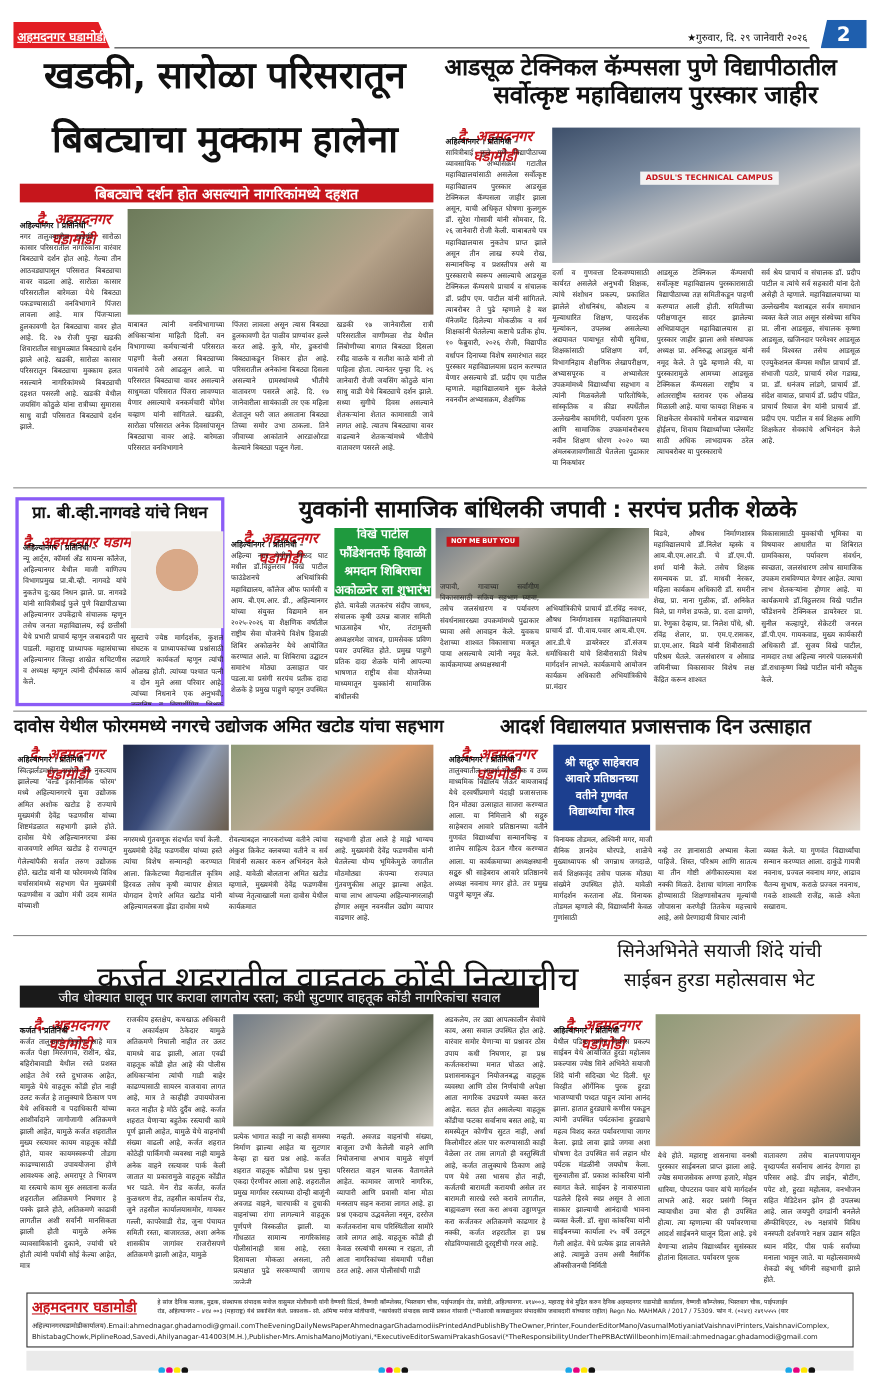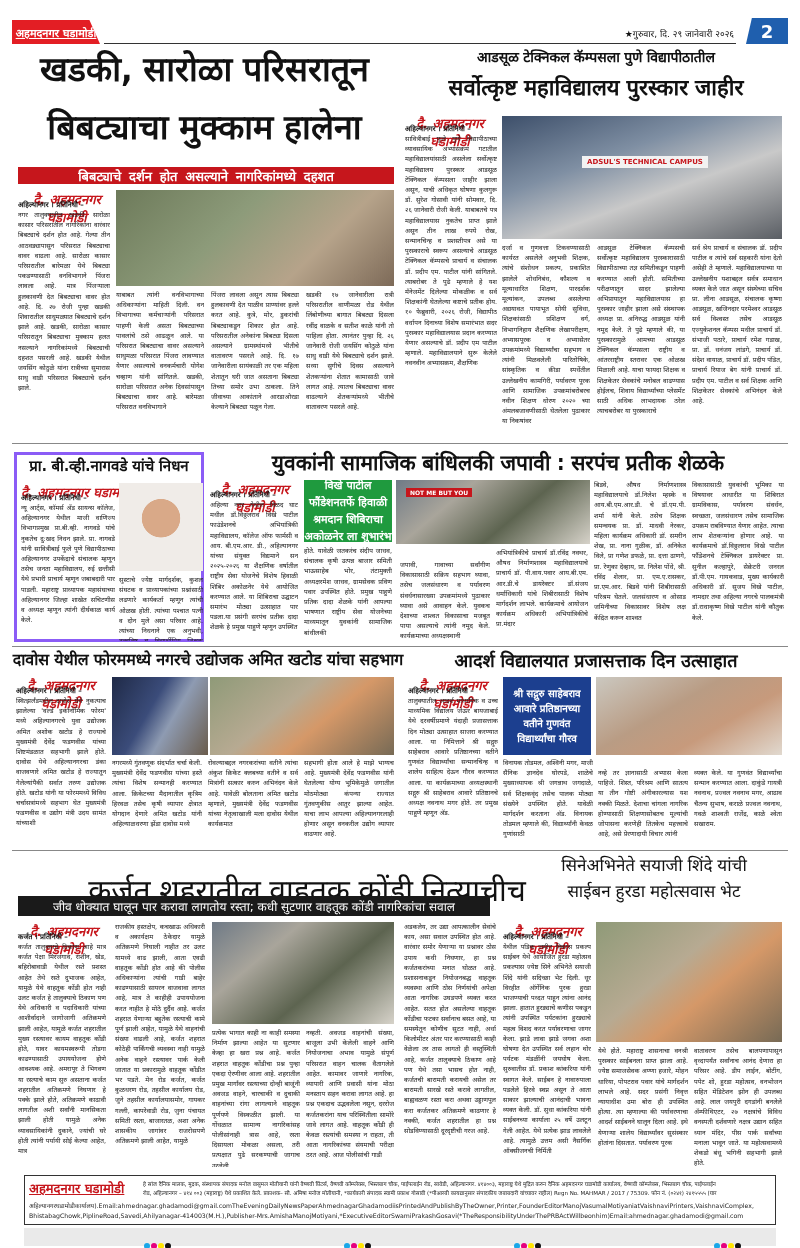--- a/index.html
+++ b/index.html
@@ -35,32 +35,32 @@
 <body>
 
 <div class="abs mast">अहमदनगर घडामोडी</div>
 <div class="abs rule" style="left:104px; top:43px; width:632px;"></div>
 <div class="abs date">★गुरुवार, दि. २९ जानेवारी २०२६</div>
 <div class="abs pageno">2</div>
 
 <div>
   <div class="abs hl" style="left:12px; top:52px; width:385px; font-size:34px; text-align:center;">खडकी, सारोळा परिसरातून</div>
   <div class="abs hl" style="left:12px; top:110px; width:385px; font-size:34px; text-align:center;">बिबट्याचा मुक्काम हालेना</div>
-  <div class="abs sub-red" style="left:18px; top:167px; width:376px; height:17px;font-family:Liberation Mono, monospace;">बिबट्याचे दर्शन होत असल्याने नागरिकांमध्ये दहशत</div>
+  <div class="abs sub-red" style="left:18px; top:167px; width:376px; height:17px;">बिबट्याचे दर्शन होत असल्याने नागरिकांमध्ये दहशत</div>
   <div class="abs byline" style="left:18px; top:190px; width:98px; text-align:center;">दै. अहमदनगर घडामोडी</div>
   <div class="abs dateline" style="left:18px; top:200px;">अहिल्यानगर । प्रतिनिधी –</div>
   <div class="abs photo" style="left:116px; top:190px; width:278px; height:96px;"></div>
   <div class="abs col" style="left:18px; top:210px; width:92px; height:228px;">नगर तालुक्यातील खडकी, सारोळा कासार परिसरातील नागरिकांना वारंवार बिबट्याचे दर्शन होत आहे. गेल्या तीन आठवड्यापासून परिसरात बिबट्याचा वावर वाढला आहे. सारोळा कासार परिसरातील बारेमळा येथे बिबट्या पकडण्यासाठी वनविभागाने पिंजरा लावला आहे. मात्र पिंजऱ्याला हुलकावणी देत बिबट्याचा वावर होत आहे. दि. २७ रोजी पुन्हा खडकी शिवारातील साधुमळ्यात बिबट्याचे दर्शन झाले आहे. खडकी, सारोळा कासार परिसरातून बिबट्याचा मुक्काम हलत नसल्याने नागरिकांमध्ये बिबट्याची दहशत पसरली आहे. खडकी येथील जयसिंग कोठुळे यांना रात्रीच्या सुमारास साधु वाडी परिसरात बिबट्याचे दर्शन झाले.</div>
   <div class="abs col" style="left:116px; top:290px; width:88px; height:148px;">याबाबत त्यांनी वनविभागाच्या अधिकाऱ्यांना माहिती दिली. वन विभागाच्या कर्मचाऱ्यांनी परिसरात पाहणी केली असता बिबट्याच्या पावलांचे ठसे आढळून आले. या परिसरात बिबट्याचा वावर असल्याने साधुमळा परिसरात पिंजरा लावण्यात येणार असल्याचे वनकर्मचारी योगेश चव्हाण यांनी सांगितले. खडकी, सारोळा परिसरात अनेक दिवसांपासून बिबट्याचा वावर आहे. बारेमळा परिसरात वनविभागाने</div>
   <div class="abs col" style="left:211px; top:290px; width:88px; height:148px;">पिंजरा लावला असून त्यास बिबट्या हुलकावणी देत पाळीव प्राण्यांवर हल्ले करत आहे. कुत्रे, मोर, डुकरांची बिबट्याकडून शिकार होत आहे. परिसरातील अनेकांना बिबट्या दिसला असल्याने ग्रामस्थांमध्ये भीतीचे वातावरण पसरले आहे. दि. १७ जानेवारीला सायंकाळी तर एक महिला शेतातून घरी जात असताना बिबट्या तिच्या समोर उभा ठाकला. तिने जीवाच्या आकांताने आरडाओरडा केल्याने बिबट्या पळून गेला.</div>
   <div class="abs col" style="left:306px; top:290px; width:88px; height:148px;">खडकी १७ जानेवारीला रात्री परिसरातील वाणीमळा रोड येथील लिंबोणीच्या बागात बिबट्या दिसला रवींद्र वाळके व सतीश काळे यांनी तो पाहिला होता. त्यानंतर पुन्हा दि. २६ जानेवारी रोजी जयसिंग कोठुळे यांना साधु वाडी येथे बिबट्याचे दर्शन झाले. सध्या सुगीचे दिवस असल्याने शेतकऱ्यांना शेतात कामासाठी जावे लागत आहे. त्यातच बिबट्याचा वावर वाढल्याने शेतकऱ्यांमध्ये भीतीचे वातावरण पसरले आहे.</div>
 </div>
 
 <div>
-  <div class="abs hl" style="left:404px; top:50px; width:384px; font-size:14px; text-align:center;">आडसूळ टेक्निकल कॅम्पसला पुणे विद्यापीठातील</div>
+  <div class="abs hl" style="left:404px; top:50px; width:384px; font-size:21px; text-align:left;">आडसूळ टेक्निकल कॅम्पसला पुणे विद्यापीठातील</div>
   <div class="abs hl" style="left:404px; top:76px; width:384px; font-size:22px; text-align:center;">सर्वोत्कृष्ट महाविद्यालय पुरस्कार जाहीर</div>
   <div class="abs byline" style="left:405px; top:114px; width:90px; text-align:center;">दै. अहमदनगर घडामोडी</div>
   <div class="abs dateline" style="left:405px; top:124px;">अहिल्यानगर । प्रतिनिधी –</div>
   <div class="abs photo2" style="left:502px; top:116px; width:280px; height:123px;">
     <div style="position:absolute; left:80px; top:40px; background:#f2f2f2; color:#c6161c; font-size:7px; font-weight:bold; padding:2px 5px;">ADSUL'S TECHNICAL CAMPUS</div>
   </div>
   <div class="abs col" style="left:405px; top:134px; width:92px; height:304px;">सावित्रीबाई फुले पुणे विद्यापीठाच्या व्यावसायिक अभ्यासक्रम गटातील महाविद्यालयांसाठी असलेला सर्वोत्कृष्ट महाविद्यालय पुरस्कार आडसूळ टेक्निकल कॅम्पसला जाहीर झाला असून, याची अधिकृत घोषणा कुलगुरू डॉ. सुरेश गोसावी यांनी सोमवार, दि. २६ जानेवारी रोजी केली. याबाबतचे पत्र महाविद्यालयास नुकतेच प्राप्त झाले असून तीन लाख रुपये रोख, सन्मानचिन्ह व प्रशस्तीपत्र असे या पुरस्काराचे स्वरूप असल्याचे आडसूळ टेक्निकल कॅम्पसचे प्राचार्य व संचालक डॉ. प्रदीप एम. पाटील यांनी सांगितले. त्याबरोबर ते पुढे म्हणाले हे यश मॅनेजमेंट दिलेल्या मोकळीक व सर्व शिक्षकांनी घेतलेल्या कष्टाचे प्रतीक होय. १० फेब्रुवारी, २०२६ रोजी, विद्यापीठ वर्धापन दिनाच्या विशेष समारंभात सदर पुरस्कार महाविद्यालयास प्रदान करण्यात येणार असल्याचे डॉ. प्रदीप एम पाटील म्हणाले. महाविद्यालयाने सुरू केलेले नवनवीन अभ्यासक्रम, शैक्षणिक</div>
   <div class="abs col" style="left:502px; top:243px; width:88px; height:195px;">दर्जा व गुणवत्ता टिकवण्यासाठी कार्यरत असलेले अनुभवी शिक्षक, त्यांचे संशोधन प्रकल्प, प्रकाशित झालेले शोधनिबंध, कौशल्य व मूल्याधारित शिक्षण, पारदर्शक मूल्यांकन, उपलब्ध असलेल्या अद्ययावत पायाभूत सोयी सुविधा, शिक्षकांसाठी प्रशिक्षण वर्ग, विभागनिहाय शैक्षणिक लेखापरीक्षण, अभ्यासपूरक व अभ्यासेतर उपक्रमांमध्ये विद्यार्थ्यांचा सहभाग व त्यांनी मिळवलेली पारितोषिके, सांस्कृतिक व क्रीडा स्पर्धेतील उल्लेखनीय कामगिरी, पर्यावरण पूरक आणि सामाजिक उपक्रमांबरोबरच नवीन शिक्षण धोरण २०२० च्या अंमलबजावणीसाठी घेतलेला पुढाकार या निकषांवर</div>
   <div class="abs col" style="left:597px; top:243px; width:88px; height:195px;">आडसूळ टेक्निकल कॅम्पसची सर्वोत्कृष्ट महाविद्यालय पुरस्कारासाठी विद्यापीठाच्या तज्ञ समितीकडून पाहणी करण्यात आली होती. समितीच्या परीक्षणातून सादर झालेल्या अभिप्रायातून महाविद्यालयास हा पुरस्कार जाहीर झाला असे संस्थापक अध्यक्ष प्रा. अनिरुद्ध आडसूळ यांनी नमूद केले. ते पुढे म्हणाले की, या पुरस्कारामुळे आमच्या आडसूळ टेक्निकल कॅम्पसला राष्ट्रीय व आंतरराष्ट्रीय स्तरावर एक ओळख मिळाली आहे. याचा फायदा शिक्षक व शिक्षकेतर सेवकांचे मनोबल वाढण्यास होईलच, शिवाय विद्यार्थ्यांच्या प्लेसमेंट साठी अधिक लाभदायक ठरेल त्याचबरोबर या पुरस्काराचे</div>
   <div class="abs col" style="left:692px; top:243px; width:90px; height:195px;">सर्व श्रेय प्राचार्य व संचालक डॉ. प्रदीप पाटील व त्यांचे सर्व सहकारी यांना देतो असेही ते म्हणाले. महाविद्यालयाच्या या उल्लेखनीय यशाबद्दल सर्वत्र समाधान व्यक्त केले जात असून संस्थेच्या सचिव प्रा. लीना आडसूळ, संचालक कृष्णा आडसूळ, खजिनदार परमेश्वर आडसूळ सर्व विश्वस्त तसेच आडसूळ एज्युकेशनल कॅम्पस मधील प्राचार्य डॉ. संभाजी पठारे, प्राचार्य रमेश गडाख, प्रा. डॉ. धनंजय लांडगे, प्राचार्य डॉ. संदेश वायाळ, प्राचार्य डॉ. प्रदीप पंडित, प्राचार्य रियाज बेग यांनी प्राचार्य डॉ. प्रदीप एम. पाटील व सर्व शिक्षक आणि शिक्षकेतर सेवकांचे अभिनंदन केले आहे.</div>
@@ -80,38 +80,38 @@
 <div>
   <div class="abs hl" style="left:208px; top:452px; width:580px; font-size:21px; text-align:center;">युवकांनी सामाजिक बांधिलकी जपावी : सरपंच प्रतीक शेळके</div>
   <div class="abs byline" style="left:210px; top:480px; width:90px; text-align:center;">दै. अहमदनगर घडामोडी</div>
   <div class="abs dateline" style="left:210px; top:490px;">अहिल्यानगर । प्रतिनिधी –</div>
   <div class="abs green-box" style="left:304px; top:480px; width:88px; height:62px;">विखे पाटील फौंडेशनतर्फे हिवाळी श्रमदान शिबिराचा अकोळनेर ला शुभारंभ</div>
   <div class="abs photo5" style="left:396px; top:480px; width:194px; height:64px;">
     <div style="position:absolute; left:10px; top:8px; background:#c6161c; color:#fff; font-size:6px; font-weight:bold; padding:1px 4px;">NOT ME BUT YOU</div>
   </div>
   <div class="abs col" style="left:210px; top:500px; width:88px; height:140px;">अहिल्या नगर येथील विळद घाट मधील डॉ.विठ्ठलराव विखे पाटील फाउंडेशनचे अभियांत्रिकी महाविद्यालय, कॉलेज ऑफ फार्मसी व आय. बी.एम.आर. डी., अहिल्यानगर यांच्या संयुक्त विद्यमाने सन २०२५-२०२६ या शैक्षणिक वर्षातील राष्ट्रीय सेवा योजनेचे विशेष हिवाळी शिबिर अकोळनेर येथे आयोजित करण्यात आले. या शिबिराचा उद्घाटन समारंभ मोठ्या उत्साहात पार पडला.या प्रसंगी सरपंच प्रतीक दादा शेळके हे प्रमुख पाहुणे म्हणून उपस्थित</div>
   <div class="abs col" style="left:304px; top:546px; width:88px; height:94px;">होते. यावेळी जतकरंच संदीप जाधव, संचालक कृषी उत्पन्न बाजार समिती भाऊसाहेब भोर, तंटामुक्ती अध्यक्षरमेश जाधव, ग्रामसेवक प्रविण पवार उपस्थित होते. प्रमुख पाहुणे प्रतिक दादा शेळके यांनी आपल्या भाषणात राष्ट्रीय सेवा योजनेच्या माध्यमातून युवकांनी सामाजिक बांधीलकी</div>
-  <div class="abs col" style="left:400px; top:560px; width:90px; height:92px;">जपावी, गावाच्या सर्वांगीण विकासासाठी सक्रिय सहभाग घ्यावा, तसेच जलसंधारण व पर्यावरण संवर्धनासारख्या उपक्रमांमध्ये पुढाकार घ्यावा असे आवाहन केले. युवकच देशाच्या शाश्वत विकासाचा मजबूत पाया असल्याचे त्यांनी नमूद केले. कार्यक्रमाच्या अध्यक्षस्थानी</div>
+  <div class="abs col" style="left:400px; top:528px; width:90px; height:92px;">जपावी, गावाच्या सर्वांगीण विकासासाठी सक्रिय सहभाग घ्यावा, तसेच जलसंधारण व पर्यावरण संवर्धनासारख्या उपक्रमांमध्ये पुढाकार घ्यावा असे आवाहन केले. युवकच देशाच्या शाश्वत विकासाचा मजबूत पाया असल्याचे त्यांनी नमूद केले. कार्यक्रमाच्या अध्यक्षस्थानी</div>
   <div class="abs col" style="left:496px; top:548px; width:92px; height:92px;">अभियांत्रिकीचे प्राचार्य डॉ.रविंद्र नवथर, औषध निर्माणशास्त्र महाविद्यालयाचे प्राचार्य डॉ. पी.वाय.पवार आय.बी.एम. आर.डी.चे डायरेक्टर डॉ.संजय धर्माधिकारी यांचे शिबीरासाठी विशेष मार्गदर्शन लाभले. कार्यक्रमाचे आयोजन कार्यक्रम अधिकारी अभियांत्रिकीचे प्रा.मंदार</div>
   <div class="abs col" style="left:594px; top:480px; width:92px; height:160px;">बिडवे, औषध निर्माणशास्त्र महाविद्यालयाचे डॉ.निलेश म्हस्के व आय.बी.एम.आर.डी. चे डॉ.एम.पी. शर्मा यांनी केले. तसेच शिक्षक समन्वयक प्रा. डॉ. माधवी नेरकर, महिला कार्यक्रम अधिकारी डॉ. समरीन शेख, प्रा. नाना गुळीक, डॉ. अनिकेत विले, प्रा गणेश डफळे, प्रा. दत्ता ढाणगे, प्रा. रेणुका देव्हाय, प्रा. निलेश पोंधे, श्री. रविंद्र शेलार, प्रा. एम.ए.रासकर, प्रा.एम.आर. बिडवे यांनी शिबीरासाठी परिश्रम घेतले. जलसंधारण व ओसाड जमिनीच्या विकासावर विशेष लक्ष केंद्रित करून शाश्वत</div>
   <div class="abs col" style="left:692px; top:480px; width:92px; height:160px;">विकासासाठी युवकांची भूमिका या विषयावर आधारीत या शिबिरात ग्रामविकास, पर्यावरण संवर्धन, स्वच्छता, जलसंधारण तसेच सामाजिक उपक्रम राबविण्यात येणार आहेत. त्याचा लाभ शेतकऱ्यांना होणार आहे. या कार्यक्रमाचे डॉ.विठ्ठलराव विखे पाटील फौंडेशनचे टेक्निकल डायरेक्टर प्रा. सुनील कल्हापुरे, सेक्रेटरी जनरल डॉ.पी.एम. गायकवाड, मुख्य कार्यकारी अधिकारी डॉ. सुजय विखे पाटील, नामदार तथा अहिल्या नगरचे पालकमंत्री डॉ.राधाकृष्ण विखे पाटील यांनी कौतुक केले.</div>
 </div>
 
 <div class="abs rule" style="left:12px; top:646px; width:776px; background:#888;"></div>
 
 <div>
   <div class="abs hl" style="left:12px; top:652px; width:392px; font-size:16px; text-align:center;">दावोस येथील फोरममध्ये नगरचे उद्योजक अमित खटोड यांचा सहभाग</div>
   <div class="abs byline" style="left:16px; top:676px; width:90px; text-align:center;">दै. अहमदनगर घडामोडी</div>
   <div class="abs dateline" style="left:16px; top:686px;">अहिल्यानगर । प्रतिनिधी –</div>
   <div class="abs photo3" style="left:112px; top:677px; width:96px; height:78px;"></div>
   <div class="abs photo6" style="left:210px; top:677px; width:184px; height:78px;"></div>
   <div class="abs col" style="left:16px; top:696px; width:90px; height:150px;">स्वित्झर्लंडमधील दावोस येथे नुकत्याच झालेल्या 'वर्ल्ड इकॉनॉमिक फोरम' मध्ये अहिल्यानगरचे युवा उद्योजक अमित अशोक खटोड हे राज्याचे मुख्यमंत्री देवेंद्र फडणवीस यांच्या शिष्टमंडळात सहभागी झाले होते. दावोस येथे अहिल्यानगरचा डंका वाजवणारे अमित खटोड हे राज्यातून गेलेल्यांपैकी सर्वात तरुण उद्योजक होते. खटोड यांनी या फोरममध्ये विविध चर्चासत्रांमध्ये सहभाग घेत मुख्यमंत्री फडणवीस व उद्योग मंत्री उदय सामंत यांच्याशी</div>
-  <div class="abs col" style="left:112px; top:758px; width:90px; height:88px;">नगरमध्ये गुंतवणूक संदर्भात चर्चा केली. मुख्यमंत्री देवेंद्र फडणवीस यांच्या हस्ते त्यांचा विशेष सन्मानही करण्यात आला. क्रिकेटच्या मैदानातील कृत्रिम हिरवळ तसेच कृषी व्यापार क्षेत्रात योगदान देणारे अमित खटोड यांनी अहिल्याळधरणा झेंडा दावोस मध्ये</div>
+  <div class="abs col" style="left:112px; top:758px; width:90px; height:88px;">नगरमध्ये गुंतवणूक संदर्भात चर्चा केली. मुख्यमंत्री देवेंद्र फडणवीस यांच्या हस्ते त्यांचा विशेष सन्मानही करण्यात आला. क्रिकेटच्या मैदानातील कृत्रिम हिरवळ तसेच कृषी व्यापार क्षेत्रात योगदान देणारे अमित खटोड यांनी अहिल्यामलबजा झेंडा दावोस मध्ये</div>
   <div class="abs col" style="left:208px; top:758px; width:90px; height:88px;">रोवल्याबद्दल नगरकरांच्या वतीने त्यांचा अंकुश क्रिकेट क्लबच्या वतीने व सर्व मित्रांनी सत्कार करुन अभिनंदन केले आहे. यावेळी बोलताना अमित खटोड म्हणाले, मुख्यमंत्री देवेंद्र फडणवीस यांच्या नेतृत्वाखाली मला दावोस येथील कार्यक्रमात</div>
-  <div class="abs col" style="left:304px; top:758px; width:90px; height:88px;">सहभागी होता आले हे माझे भाग्यच आहे. मुख्यमंत्री देवेंद्र फडणवीस यांनी घेतलेल्या योग्य भूमिकेमुळे जगातील मोठमोठ्या कंपन्या राज्यात गुंतवणुकीस आतुर झाल्या आहेत. याचा लाभ आपल्या अहिल्यानगरलाही होणार असून वनकरील उद्योग व्यापार वाढणार आहे.</div>
+  <div class="abs col" style="left:304px; top:758px; width:90px; height:88px;">सहभागी होता आले हे माझे भाग्यच आहे. मुख्यमंत्री देवेंद्र फडणवीस यांनी घेतलेल्या योग्य भूमिकेमुळे जगातील मोठमोठ्या कंपन्या राज्यात गुंतवणुकीस आतुर झाल्या आहेत. याचा लाभ आपल्या अहिल्यानगरलाही होणार असून नवनवील उद्योग व्यापार वाढणार आहे.</div>
 </div>
 
 <div>
   <div class="abs hl" style="left:404px; top:652px; width:384px; font-size:18px; text-align:center;">आदर्श विद्यालयात प्रजासत्ताक दिन उत्साहात</div>
   <div class="abs byline" style="left:408px; top:676px; width:90px; text-align:center;">दै. अहमदनगर घडामोडी</div>
   <div class="abs dateline" style="left:408px; top:686px;">अहिल्यानगर । प्रतिनिधी –</div>
   <div class="abs blue-box" style="left:503px; top:677px; width:88px; height:78px; font-size:10px; line-height:15px;">श्री सद्गुरु साहेबराव आवारे प्रतिष्ठानच्या वतीने गुणवंत विद्यार्थ्यांचा गौरव</div>
   <div class="abs photo4" style="left:596px; top:677px; width:186px; height:78px;"></div>
   <div class="abs col" style="left:408px; top:696px; width:90px; height:150px;">तालुक्यातील आदर्श माध्यमिक व उच्च माध्यमिक विद्यालय जेऊर बायजाबाई येथे दरवर्षीप्रमाणे यंदाही प्रजासत्ताक दिन मोठ्या उत्साहात साजरा करण्यात आला. या निमित्ताने श्री सद्गुरु साहेबराव आवारे प्रतिष्ठानच्या वतीने गुणवंत विद्यार्थ्यांचा सन्मानचिन्ह व शालेय साहित्य देऊन गौरव करण्यात आला. या कार्यक्रमाच्या अध्यक्षस्थानी सद्गुरु श्री साहेबराव आवारे प्रतिष्ठानचे अध्यक्ष नवनाथ मगर होते. तर प्रमुख पाहुणे म्हणून अ‍ॅड.</div>
   <div class="abs col" style="left:503px; top:758px; width:90px; height:88px;">विनायक तोडमल, अश्विनी मगर, माजी सैनिक ज्ञानदेव घोरपडे, शाळेचे मुख्याध्यापक श्री जगन्नाथ जगदाळे, सर्व शिक्षकवृंद तसेच पालक मोठ्या संख्येने उपस्थित होते. यावेळी मार्गदर्शन करताना अ‍ॅड. विनायक तोडमल म्हणाले की, विद्यार्थ्यांनी केवळ गुणांसाठी</div>

